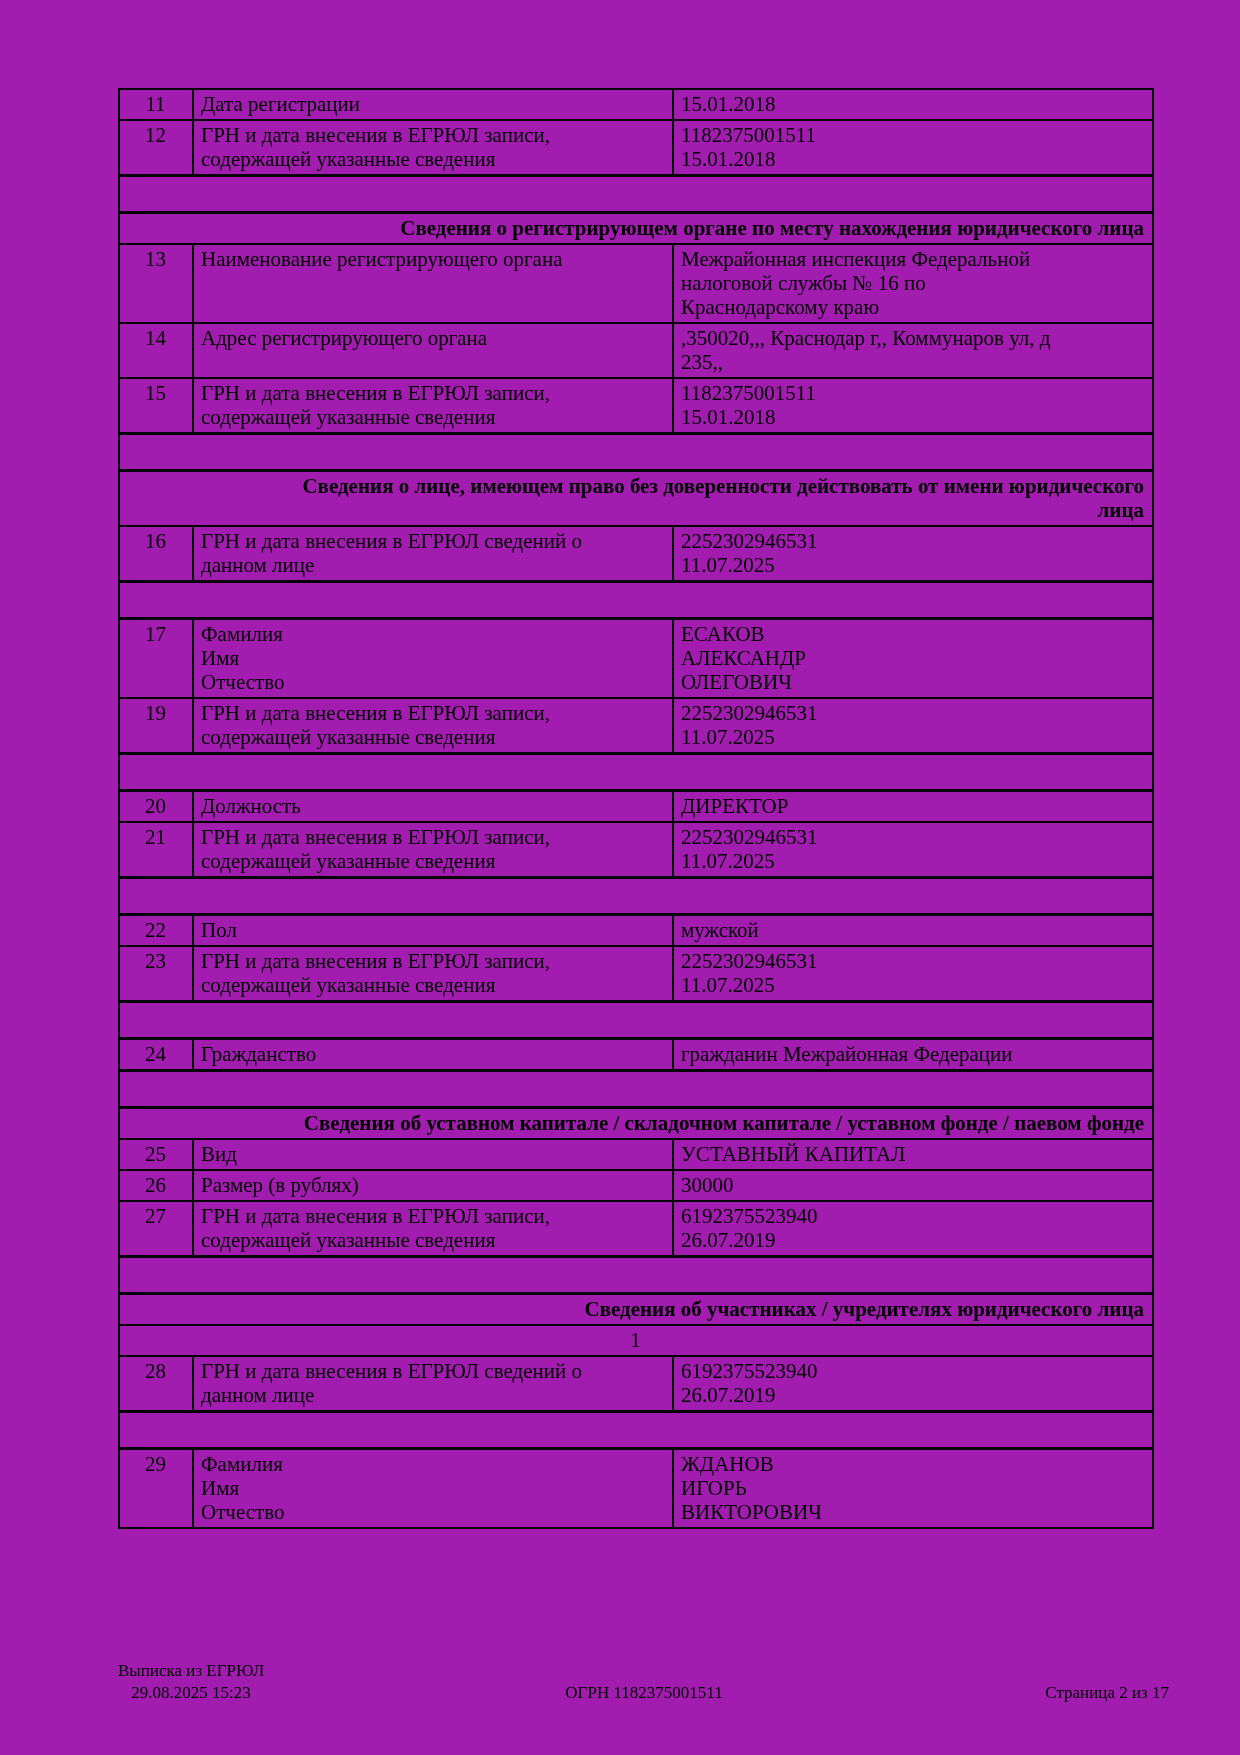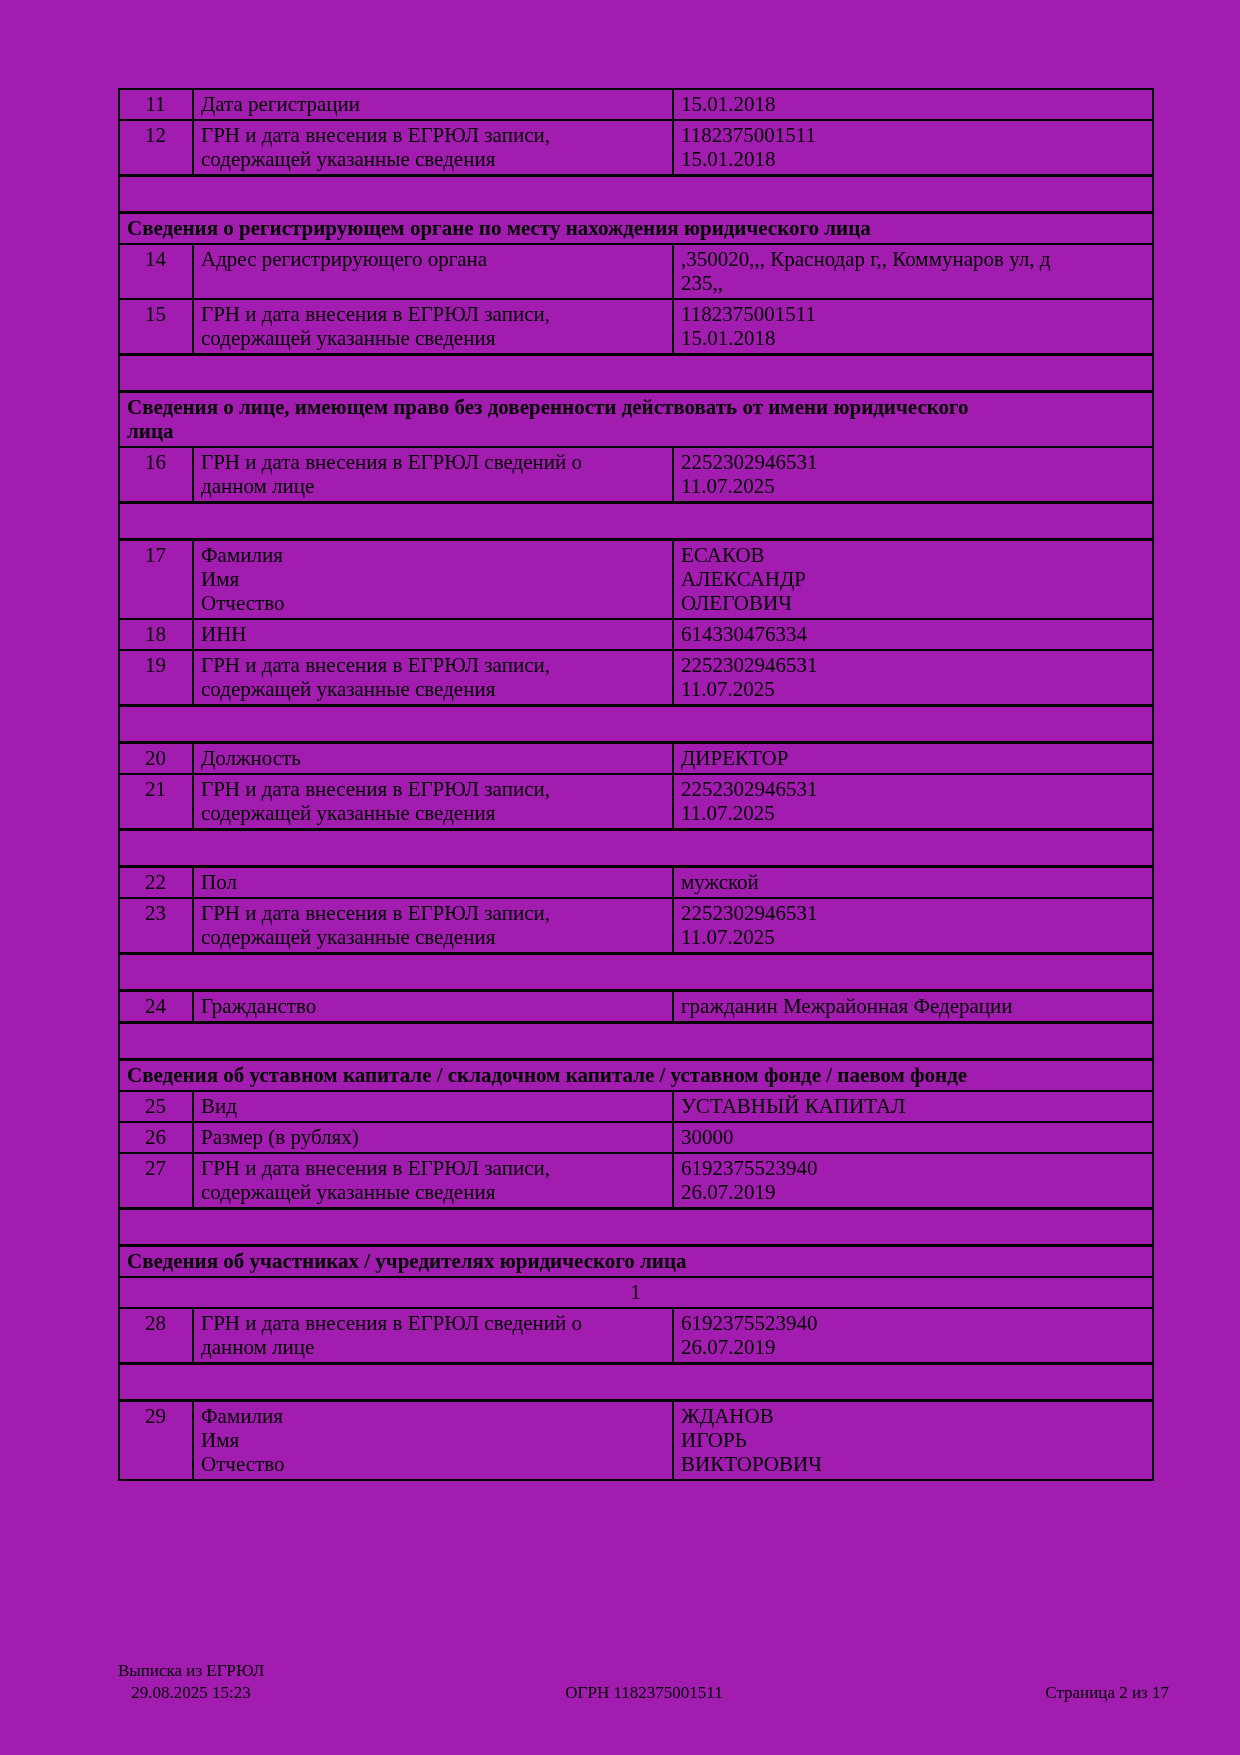--- a/index.html
+++ b/index.html
@@ -29,21 +29,21 @@
     white-space:pre-line;
     overflow:hidden;
   }
   td.num{
     text-align:center;
     padding-left:2px;
     padding-right:2px;
   }
   td.section{
     font-weight:bold;
-    text-align:left;
+    text-align:right;
     padding-top:3px;
     padding-bottom:4px;
   }
   td.index{
     text-align:center;
   }
   tr.spacer td{
     height:34px;
     border-top-width:3px;
     border-bottom-width:3px;
@@ -87,20 +87,27 @@
         <td>1182375001511
 15.01.2018</td>
       </tr>
       <tr class="spacer">
         <td colspan="3"></td>
       </tr>
       <tr>
         <td colspan="3" class="section">Сведения о регистрирующем органе по месту нахождения юридического лица</td>
       </tr>
       <tr>
+        <td class="num">13</td>
+        <td>Наименование регистрирующего органа</td>
+        <td>Межрайонная инспекция Федеральной
+налоговой службы № 16 по
+Краснодарскому краю</td>
+      </tr>
+      <tr>
         <td class="num">14</td>
         <td>Адрес регистрирующего органа</td>
         <td>,350020,,, Краснодар г,, Коммунаров ул, д
 235,,</td>
       </tr>
       <tr>
         <td class="num">15</td>
         <td>ГРН и дата внесения в ЕГРЮЛ записи,
 содержащей указанные сведения</td>
         <td>1182375001511
@@ -124,25 +131,20 @@
         <td colspan="3"></td>
       </tr>
       <tr>
         <td class="num">17</td>
         <td>Фамилия
 Имя
 Отчество</td>
         <td>ЕСАКОВ
 АЛЕКСАНДР
 ОЛЕГОВИЧ</td>
-      </tr>
-      <tr>
-        <td class="num">18</td>
-        <td>ИНН</td>
-        <td>614330476334</td>
       </tr>
       <tr>
         <td class="num">19</td>
         <td>ГРН и дата внесения в ЕГРЮЛ записи,
 содержащей указанные сведения</td>
         <td>2252302946531
 11.07.2025</td>
       </tr>
       <tr class="spacer">
         <td colspan="3"></td>

